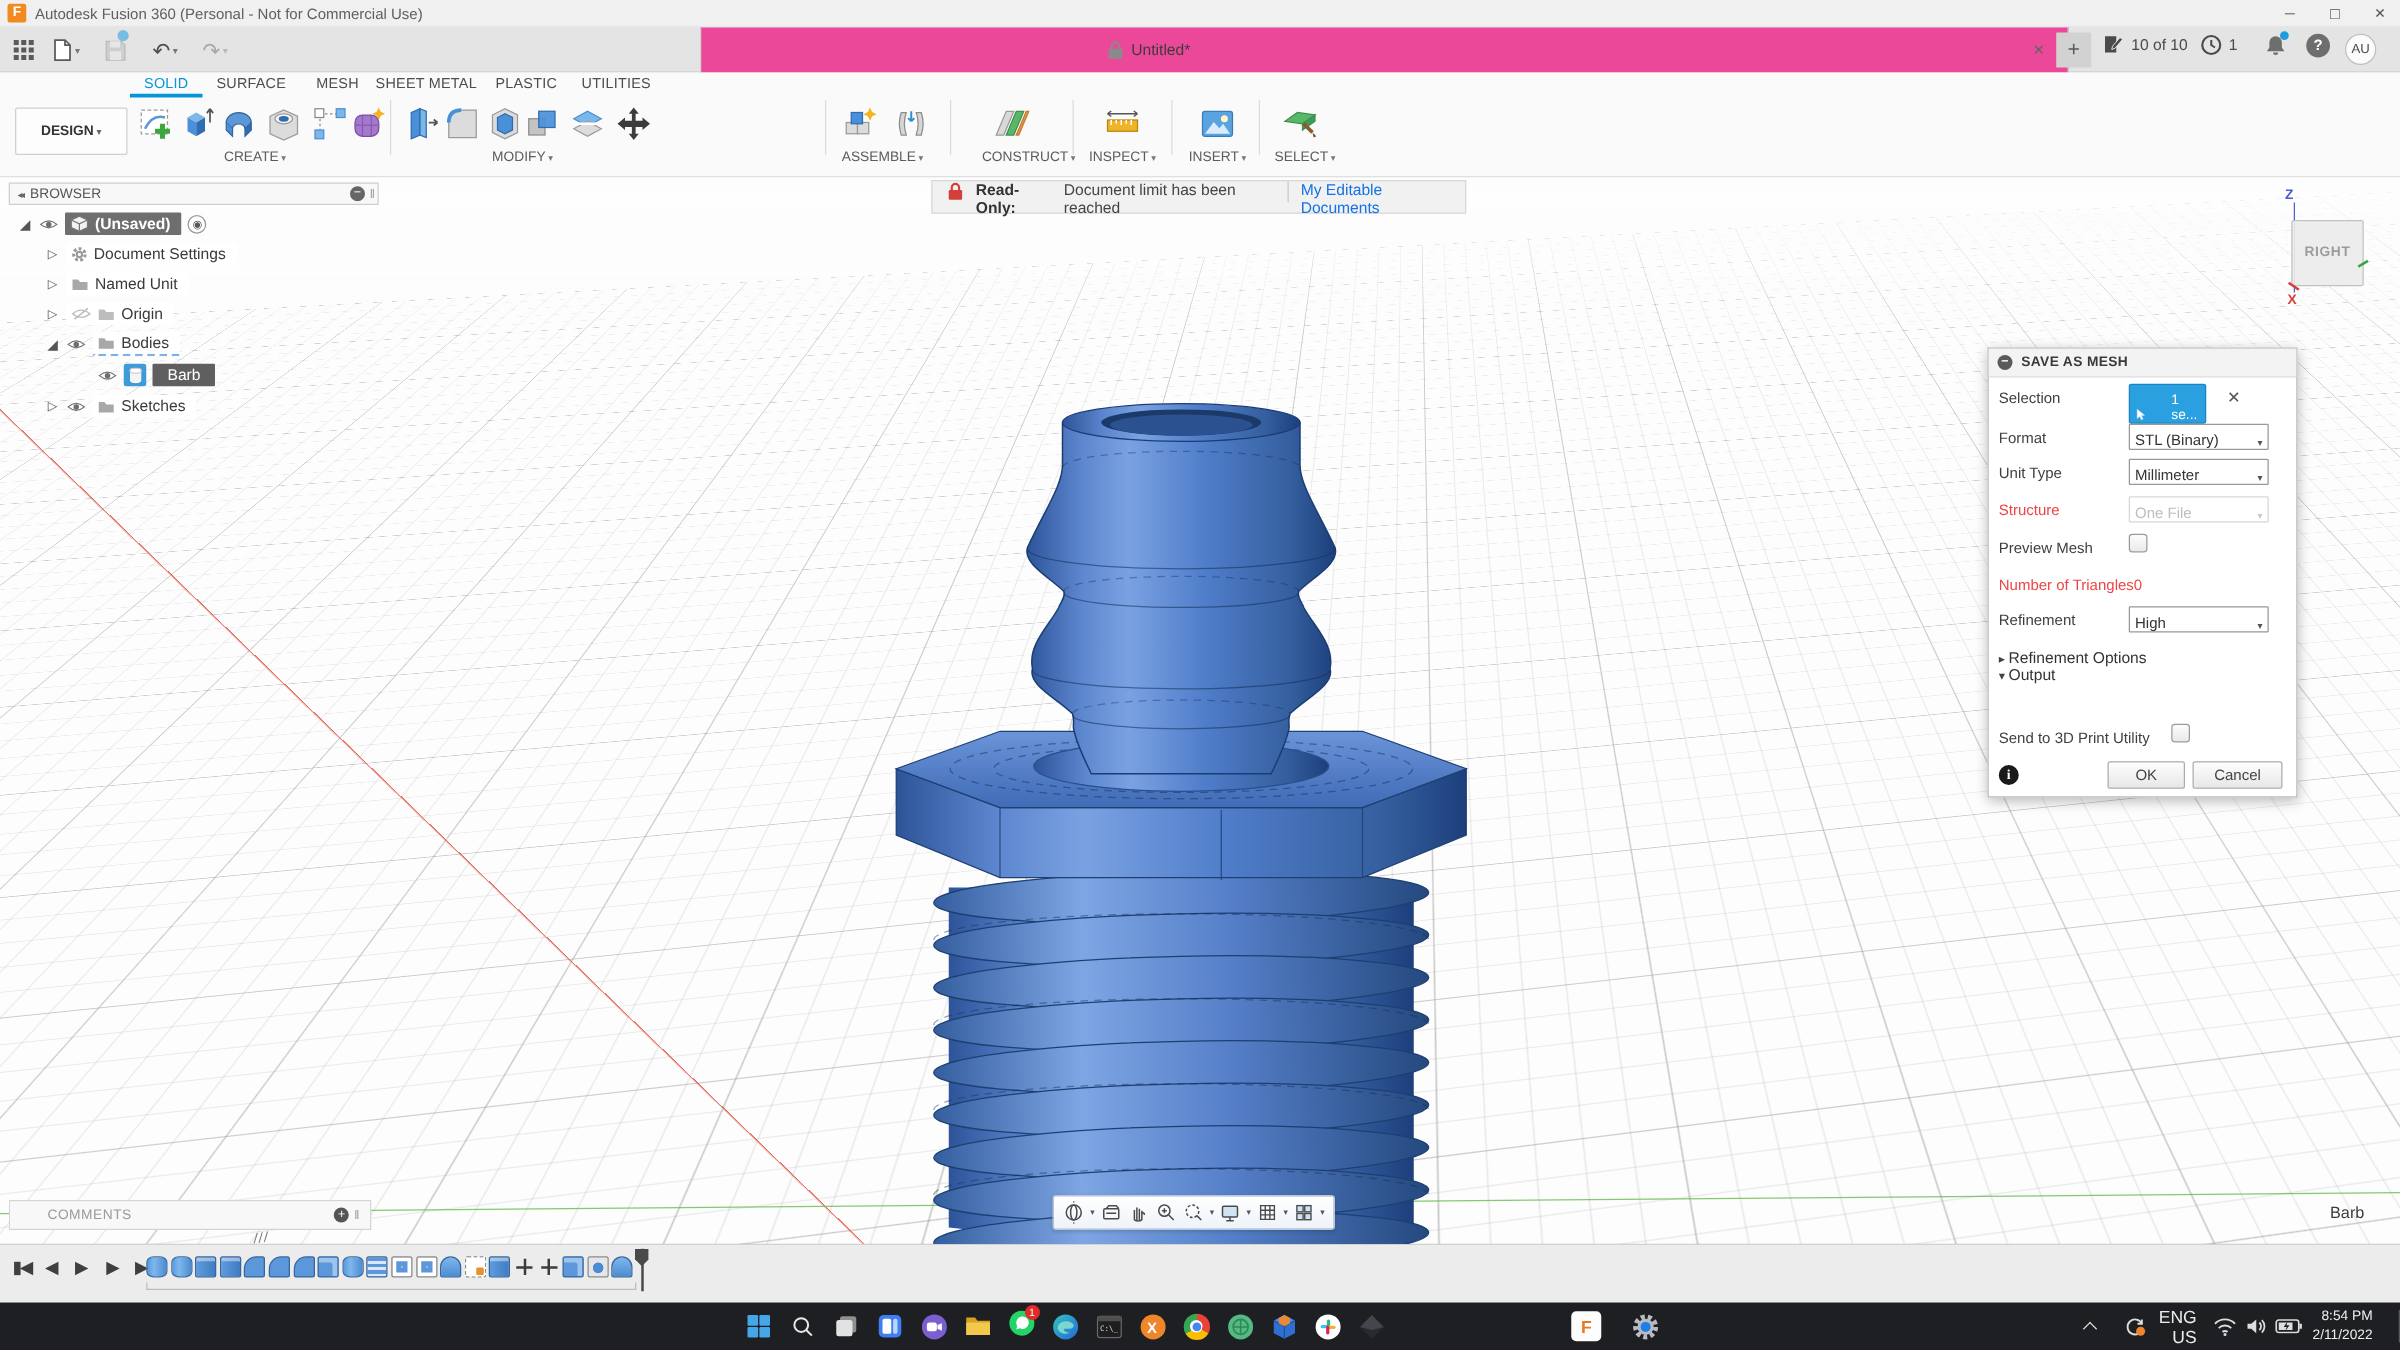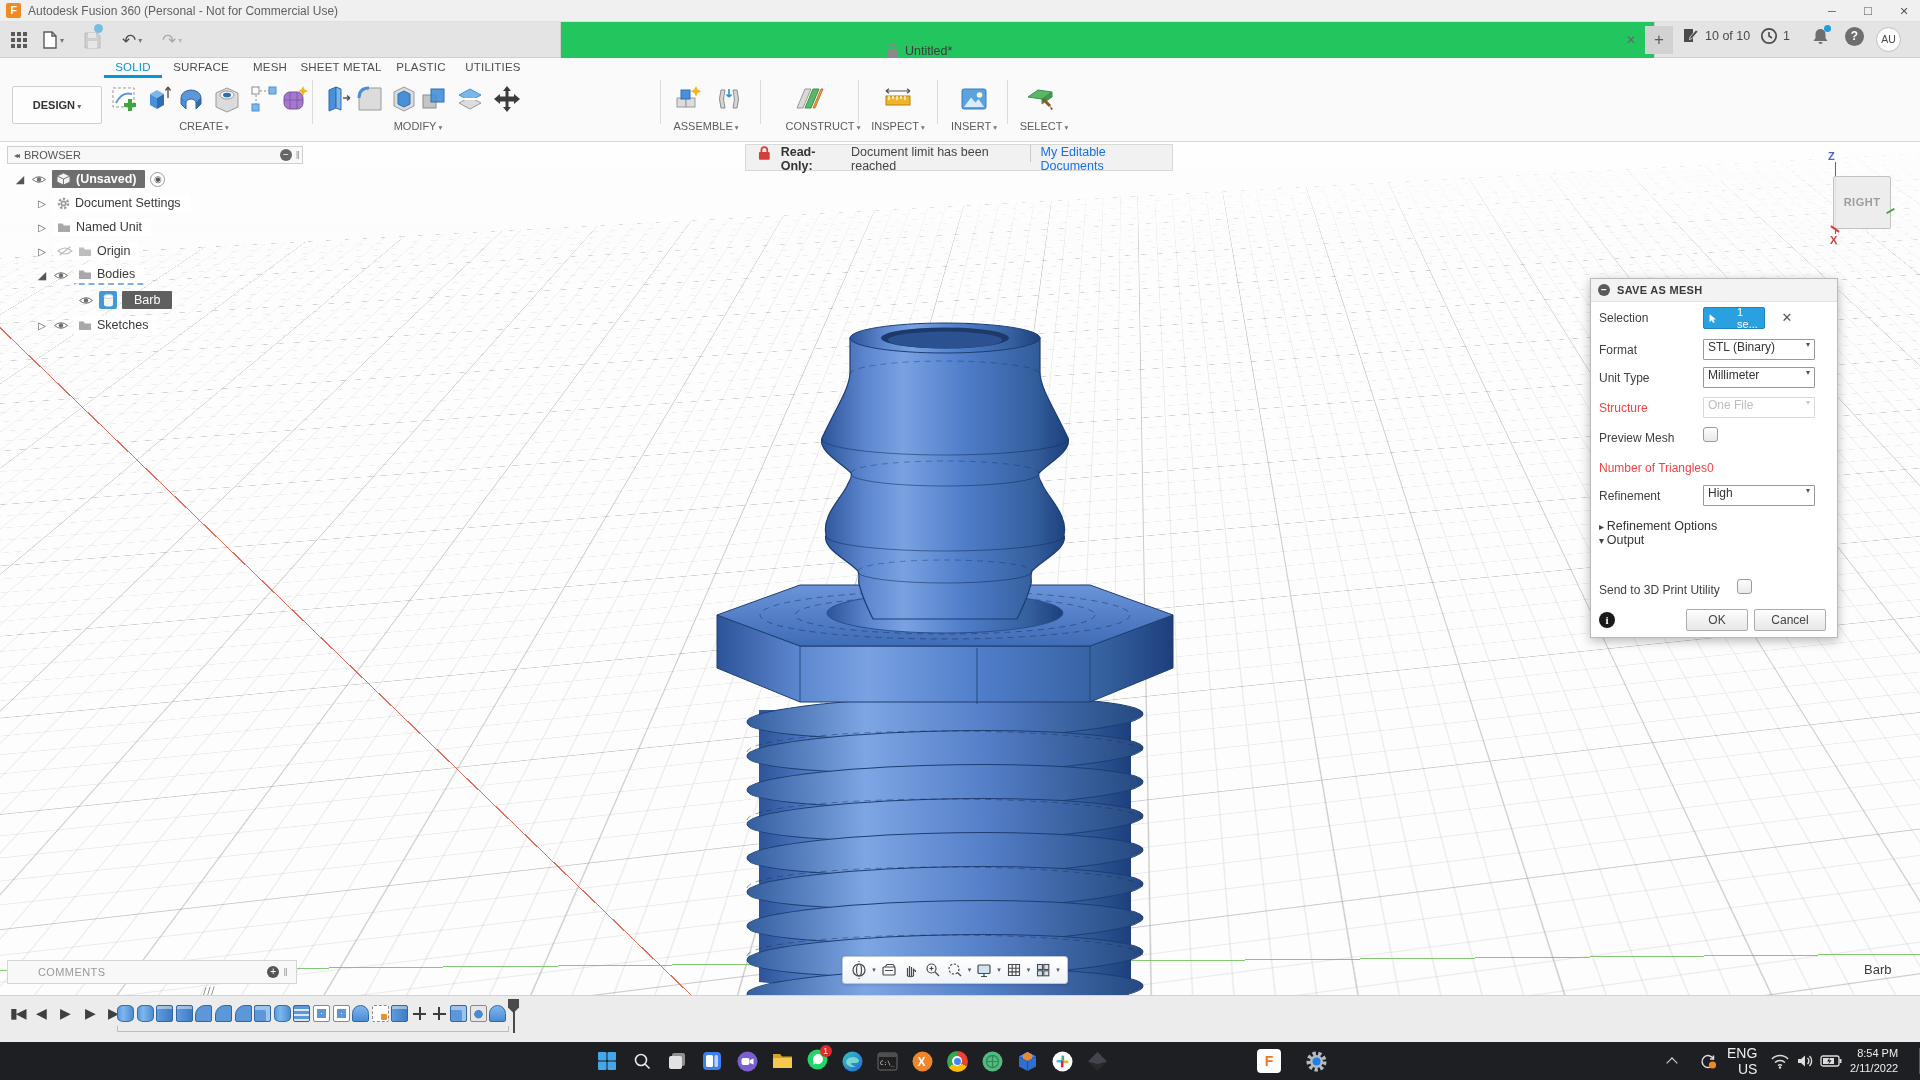--- a/index.html
+++ b/index.html
@@ -14,21 +14,21 @@
 .winbtn{position:absolute;top:0;width:32px;height:22px;color:#555;font-size:11px;text-align:center;line-height:22px}
 .winbtn.min::before{content:"─"}
 .winbtn.max::before{content:"□";font-size:13px}
 .winbtn.close::before{content:"✕"}
 
 
 .tabbar{position:absolute;left:0;top:22px;width:1920px;height:36px;background:#e4e4e4;border-bottom:1px solid #cfcfcf}
 .qat{position:absolute;top:5px;height:26px;display:flex;align-items:center;color:#4f4f4f}
 .qicon{display:inline-block}
 .qcaret{font-size:8px;color:#777;margin-left:2px}
-.doc-tab{position:absolute;left:560px;top:0;width:1095px;height:36px;background:#22c55e;border-left:1px solid #cfcfcf;border-right:1px solid #cfcfcf;display:flex;align-items:flex-end;padding-left:325px}
+.doc-tab{position:absolute;left:560px;top:0;width:1095px;height:36px;background:#ec4899;border-left:1px solid #cfcfcf;border-right:1px solid #cfcfcf;display:flex;align-items:center;padding-left:325px}
 .doc-tab .lbl{font-size:12.5px;color:#3c3c3c;margin-left:6px}
 .tab-close{position:absolute;left:1620px;top:7px;width:22px;height:22px;color:#666;font-size:12px;text-align:center;line-height:22px}
 .tab-close::before{content:"✕"}
 .tab-new{position:absolute;left:1645px;top:4px;width:28px;height:28px;background:#d2d2d2;color:#5a5a5a;font-size:17px;text-align:center;line-height:27px}
 .tab-new::before{content:"+"}
 .tr-item{position:absolute;top:5px;display:flex;align-items:center;color:#4a4a4a;font-size:12.5px;gap:5px}
 .help-circ{width:19px;height:19px;border-radius:50%;background:#6e6e6e;color:#fff;font-size:12px;font-weight:bold;text-align:center;line-height:19px}
 .help-circ::before{content:"?"}
 .avatar{width:25px;height:25px;border-radius:50%;background:#fbfbfb;border:1px solid #c0c0c0;color:#4a4a4a;font-size:10.5px;text-align:center;line-height:23px}
 .bell-dot{position:absolute;right:-2px;top:-2px;width:7px;height:7px;border-radius:50%;background:#1d9ee0}
@@ -86,26 +86,26 @@
 .radio::before{content:"◉"}
 .blue-tile{width:18px;height:18px;background:#3f9bd8;border-radius:2px;display:flex;align-items:center;justify-content:center}
 
 
 .dialog{position:absolute;left:1590px;top:136px;width:248px;height:360px;background:#fff;border:1px solid #b9b9b9;box-shadow:0 3px 10px rgba(0,0,0,.28);font-size:12px}
 .dlg-header{position:absolute;left:0;top:0;width:100%;height:23px;background:#f3f3f3;border-bottom:1px solid #e0e0e0;display:flex;align-items:center;gap:7px;padding:0 7px;font-size:11px;font-weight:bold;color:#3a3a3a;letter-spacing:.3px}
 .dlg-grip{width:12px;height:12px;border-radius:50%;background:#5a5a5a;color:#fff;font-size:10px;line-height:11px;text-align:center}
 .dlg-grip::before{content:"−"}
 .dlg-row{position:absolute;left:8px;height:22px;display:flex;align-items:center;color:#3f3f3f}
 .dlg-row.dis{color:#ef4444}
-.dd{position:absolute;left:112px;width:112px;height:21px;background:#fff;border:1px solid #989898;border-radius:1px;display:flex;align-items:flex-start;padding:0 4px;color:#333}
+.dd{position:absolute;left:112px;width:112px;height:21px;background:#fff;border:1px solid #989898;border-radius:1px;display:flex;align-items:flex-end;padding:0 4px;color:#333}
 .dd .dc{margin-left:auto;font-size:8px;color:#555}
 .dd .dc::before{content:"▾"}
 .dd.dis{border-color:#d8d8d8;color:#bdbdbd}
 .dd.dis .dc{color:#c9c9c9}
-.sel-btn{position:absolute;left:112px;width:62px;height:22px;background:#2ba0e0;border:1px solid #1b84c0;border-radius:2px;color:#fff;font-size:11px;display:flex;align-items:center;gap:20px;padding:0 5px}
+.sel-btn{position:absolute;left:112px;width:62px;height:32px;background:#2ba0e0;border:1px solid #1b84c0;border-radius:2px;color:#fff;font-size:11px;display:flex;align-items:flex-end;gap:20px;padding:0 5px}
 .sel-clear{position:absolute;left:186px;width:20px;height:22px;color:#555;font-size:13px;text-align:center;line-height:22px}
 .sel-clear::before{content:"✕"}
 .chk{position:absolute;left:112px;width:15px;height:15px;border:1px solid #9a9a9a;border-radius:3px;background:linear-gradient(#fdfdfd,#e9e9e9)}
 .dsec{position:absolute;left:8px;font-weight:normal;color:#333;font-size:12.5px}
 .dsec.closed::before{content:"▸ ";font-size:10px;color:#444}
 .dsec.open::before{content:"▾ ";font-size:10px;color:#444}
 .dbtn{position:absolute;height:22px;background:linear-gradient(#fefefe,#e7e7e7);border:1px solid #ababab;border-radius:2px;color:#444;font-size:12px;text-align:center;line-height:20px}
 .info-i{position:absolute;left:8px;width:16px;height:16px;border-radius:50%;background:#1a1a1a;color:#fff;font-size:11px;font-weight:bold;font-family:"Liberation Serif",serif;text-align:center;line-height:16px}
 .info-i::before{content:"i"}
 

